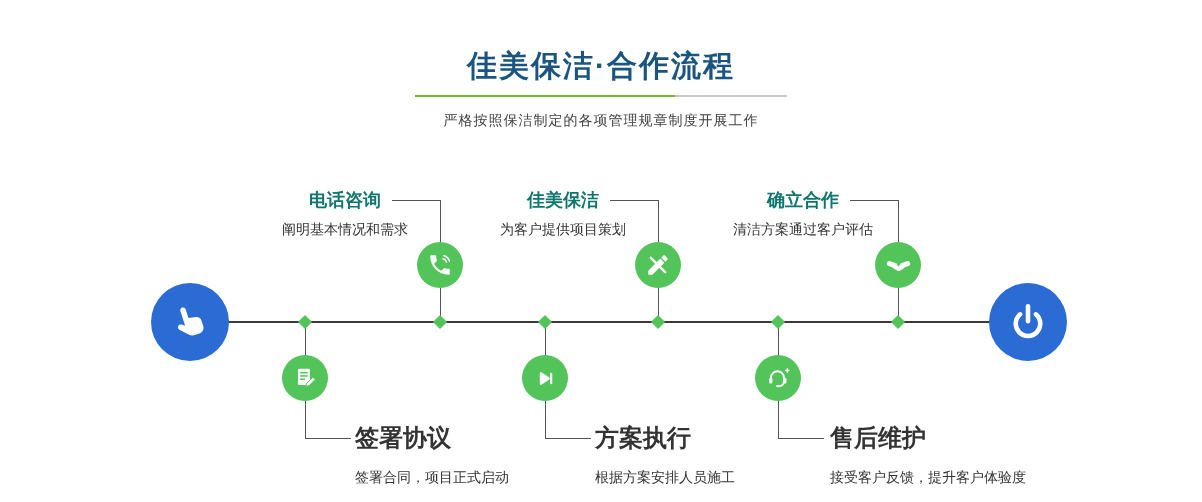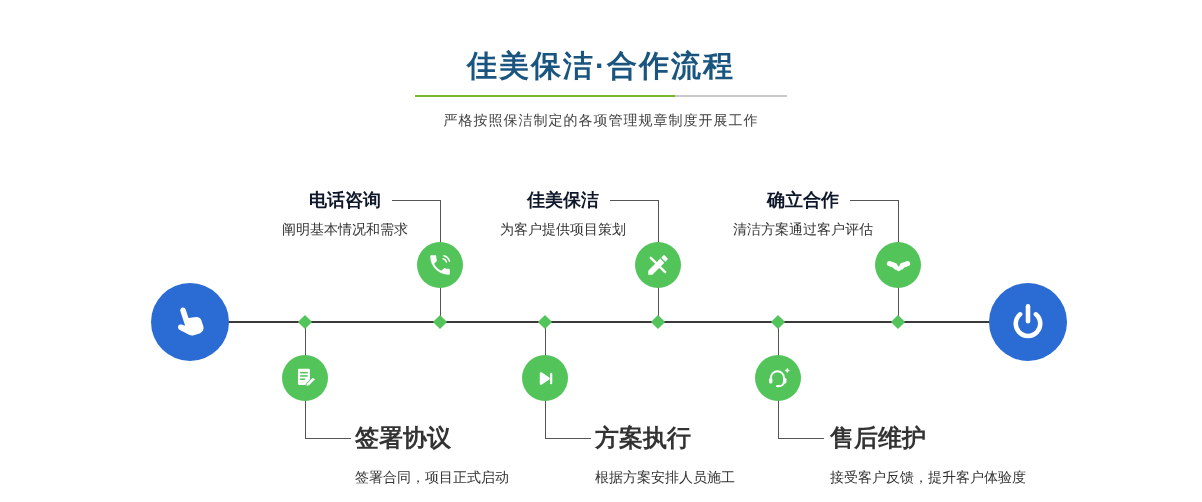--- a/index.html
+++ b/index.html
@@ -21,21 +21,21 @@
   .hline{position:absolute;height:1px;background:#555;}
   .diamond{position:absolute;width:10px;height:10px;background:#52c45a;
     transform:rotate(45deg);z-index:2;}
 
   .circle-blue{position:absolute;width:78px;height:78px;border-radius:50%;
     background:#2b6bd4;display:flex;align-items:center;justify-content:center;z-index:3;}
   .circle-green{position:absolute;width:46px;height:46px;border-radius:50%;
     background:#52c45a;display:flex;align-items:center;justify-content:center;z-index:3;}
 
   .step-label-top{position:absolute;width:240px;text-align:center;}
-  .step-label-top .step-title{font-size:18px;font-weight:bold;color:#0f172a;line-height:20px;}
+  .step-label-top .step-title{font-size:18px;font-weight:bold;color:#0f766e;line-height:20px;}
   .step-label-top .step-desc{font-size:14px;color:#333;margin-top:10px;line-height:18px;}
 
   .step-label-bottom{position:absolute;width:280px;text-align:left;}
   .step-label-bottom .step-title{font-size:24px;font-weight:bold;color:#333;line-height:20px;}
   .step-label-bottom .step-desc{font-size:14px;color:#333;margin-top:20px;line-height:18px;}
 
   svg{display:block;}
 </style>
 </head>
 <body>

